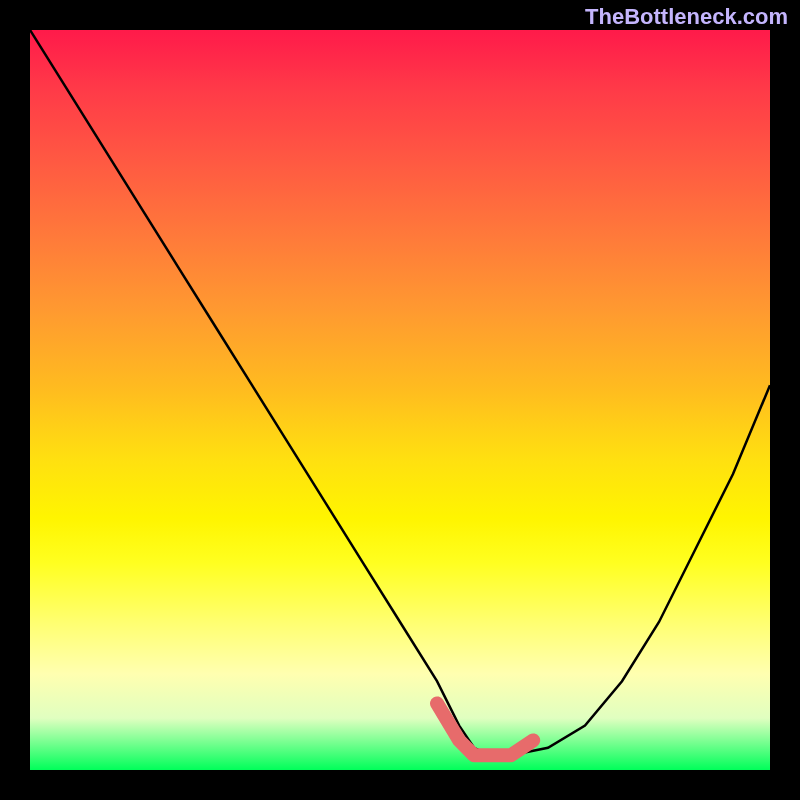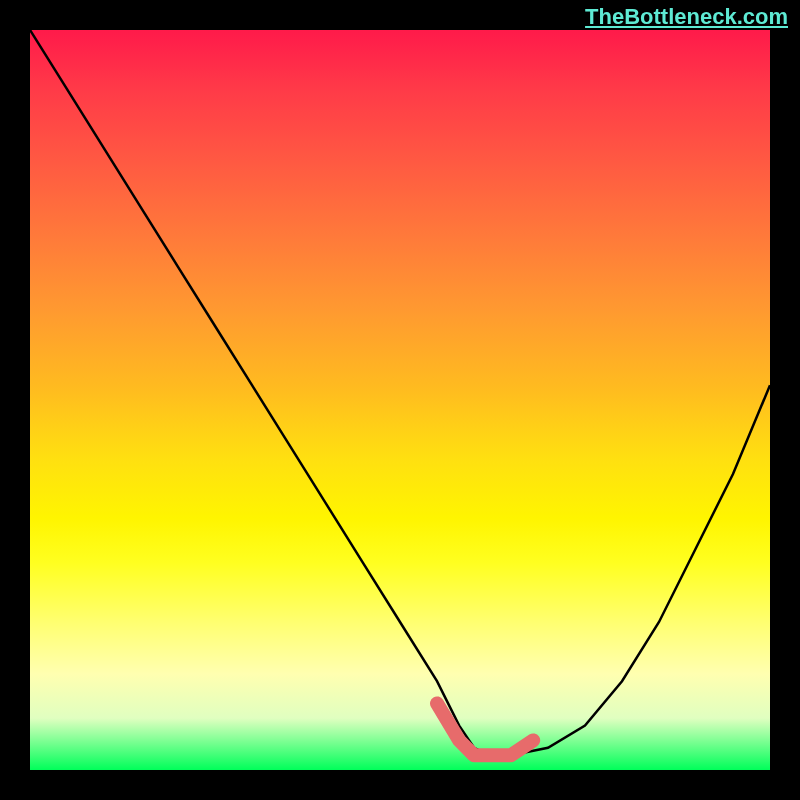--- a/index.html
+++ b/index.html
@@ -10,23 +10,22 @@
     position: relative;
     overflow: hidden;
     font-family: Arial, sans-serif;
   }
   .watermark {
     position: absolute;
     top: 4px;
     right: 12px;
     font-size: 22px;
     font-weight: bold;
-    color: #5eead4;
+    color: #c4b5fd;
     z-index: 10;
-    text-decoration: underline;
   }
   .plot-area {
     position: absolute;
     left: 30px;
     top: 30px;
     width: 740px;
     height: 740px;
     overflow: hidden;
   }
   .gradient-bg {

